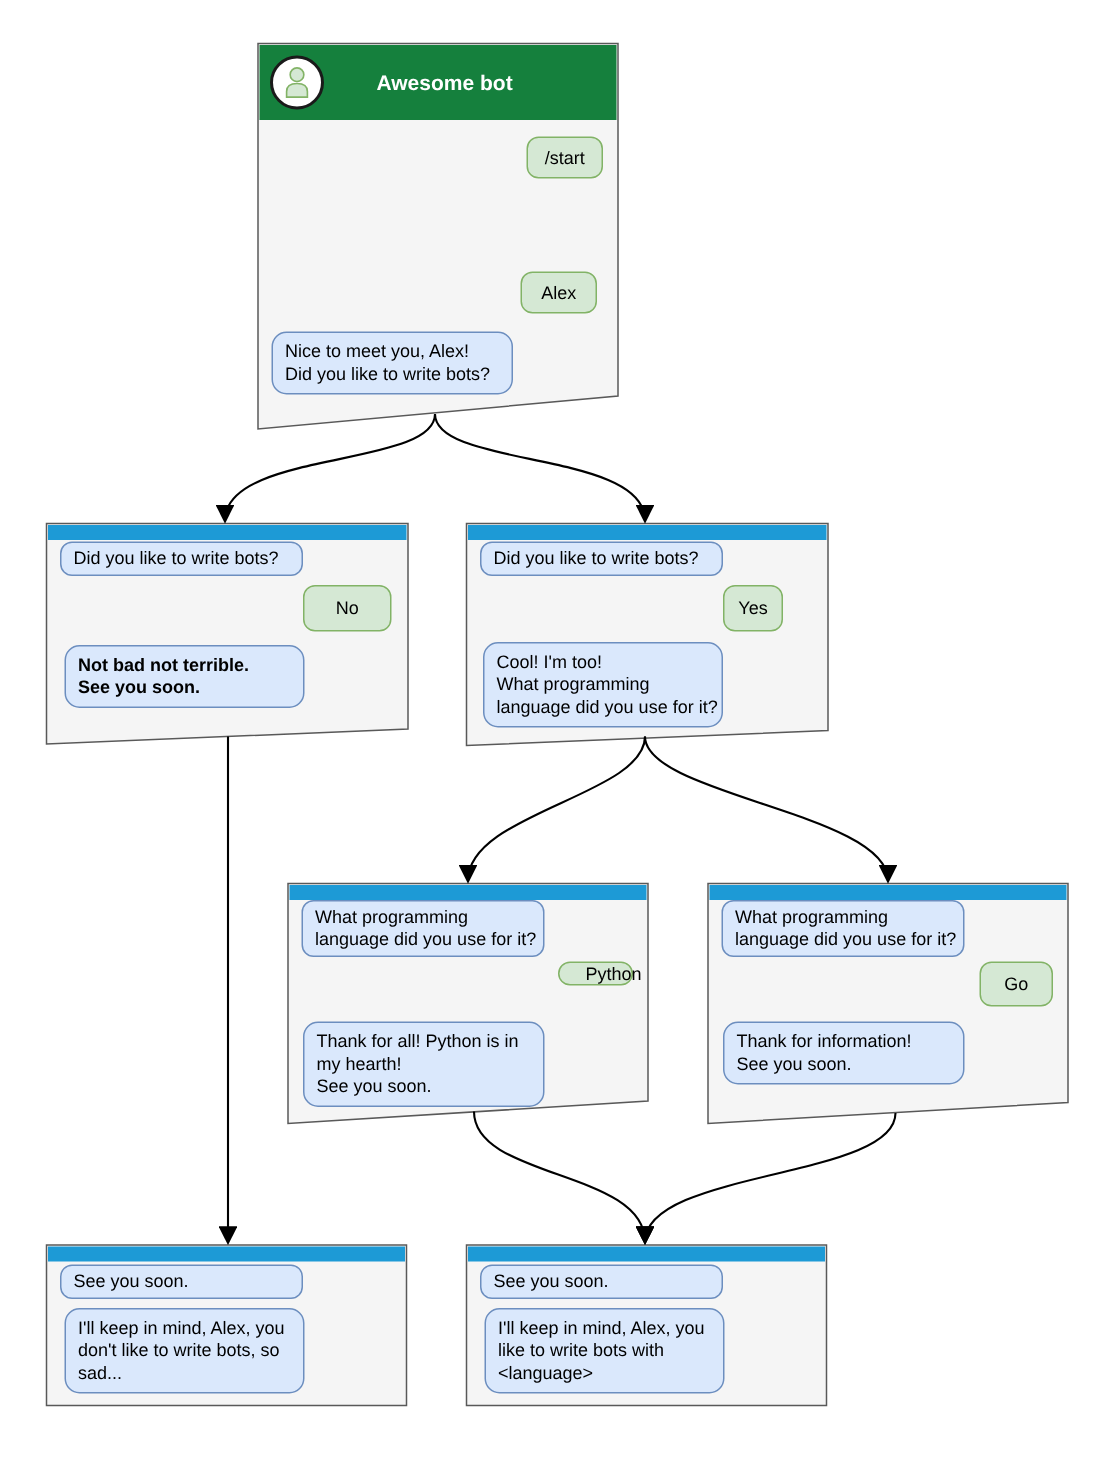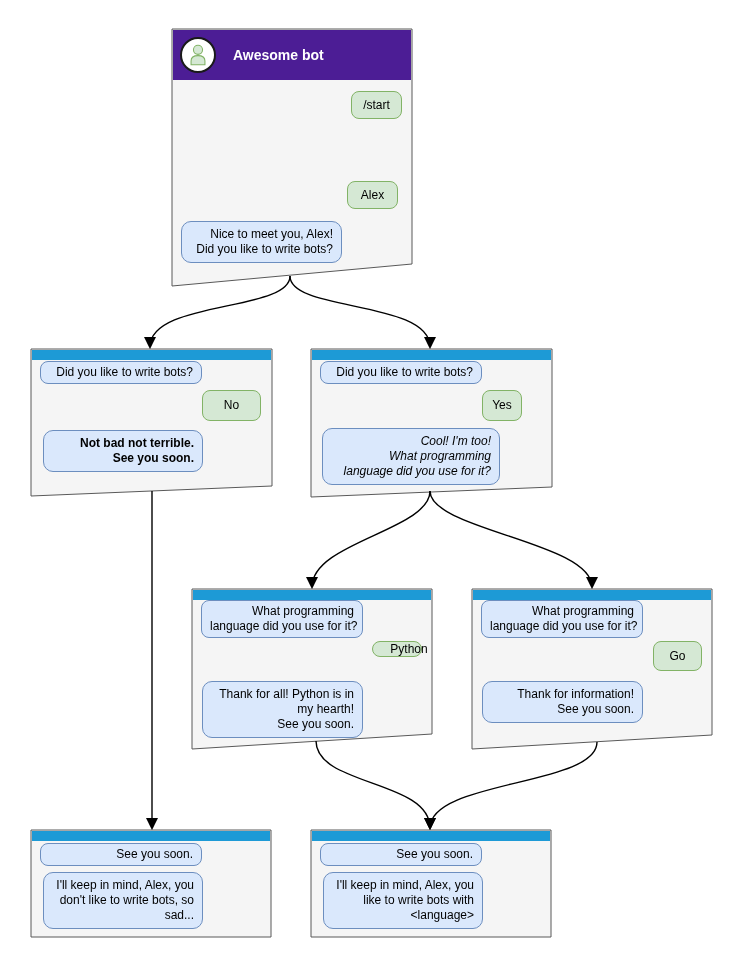--- a/index.html
+++ b/index.html
@@ -5,29 +5,29 @@
   html,body{margin:0;padding:0;background:#ffffff;}
   .canvas{
     position:relative;width:743px;height:971px;background:#ffffff;overflow:hidden;
     font-family:"Liberation Sans","DejaVu Sans",sans-serif;color:#000;
   }
   .layer{position:absolute;left:0;top:0;width:743px;height:971px;}
   svg.layer{pointer-events:none;}
   .strip{position:absolute;background:#1d9ad6;}
   .chat-header{
     position:absolute;left:173px;top:30px;width:238px;height:50px;
-    background:#4c1d95;display:flex;align-items:center;padding-left:7px;box-sizing:border-box;
+    background:#15803d;display:flex;align-items:center;padding-left:7px;box-sizing:border-box;gap:18px;
   }
   .avatar{
     width:32px;height:32px;border-radius:50%;background:#ffffff;border:2px solid #1a1a1a;
     display:flex;align-items:center;justify-content:center;flex:0 0 auto;
   }
   .bot-title{color:#ffffff;font-size:14px;font-weight:bold;margin-left:17px;}
   .bubble{
-    position:absolute;box-sizing:border-box;font-size:12px;line-height:15px;white-space:pre;text-align:right;
+    position:absolute;box-sizing:border-box;font-size:12px;line-height:15px;white-space:pre;
   }
   .bot-b{
     background:#dae8fc;border:1px solid #6c8ebf;border-radius:10px;padding:5px 8px;
   }
   .bot-b.slim{padding:3px 8px;border-radius:8px;}
   .user-b{
     background:#d5e8d4;border:1px solid #82b366;border-radius:8px;
     display:flex;align-items:center;justify-content:center;
   }
 </style>
@@ -77,21 +77,21 @@
 
   <div class="strip" style="left:32px;top:350px;width:239px;height:10px;"></div>
   <div class="bubble bot-b slim" style="left:40px;top:361px;width:162px;">Did you like to write bots?</div>
   <div class="bubble user-b" style="left:202px;top:390px;width:59px;height:31px;">No</div>
   <div class="bubble bot-b" style="left:43px;top:430px;width:160px;font-weight:bold;">Not bad not terrible.
 See you soon.</div>
 
   <div class="strip" style="left:312px;top:350px;width:239px;height:10px;"></div>
   <div class="bubble bot-b slim" style="left:320px;top:361px;width:162px;">Did you like to write bots?</div>
   <div class="bubble user-b" style="left:482px;top:390px;width:40px;height:31px;">Yes</div>
-  <div class="bubble bot-b" style="left:322px;top:428px;width:178px;font-style:italic;">Cool! I'm too!
+  <div class="bubble bot-b" style="left:322px;top:428px;width:160px;">Cool! I'm too!
 What programming
 language did you use for it?</div>
 
   <div class="strip" style="left:193px;top:590px;width:238px;height:10px;"></div>
   <div class="bubble bot-b slim" style="left:201px;top:600px;width:162px;">What programming
 language did you use for it?</div>
   <div class="bubble user-b" style="left:372px;top:641px;width:50px;height:16px;padding-left:24px;">Python</div>
   <div class="bubble bot-b" style="left:202px;top:681px;width:161px;">Thank for all! Python is in
 my hearth!
 See you soon.</div>

